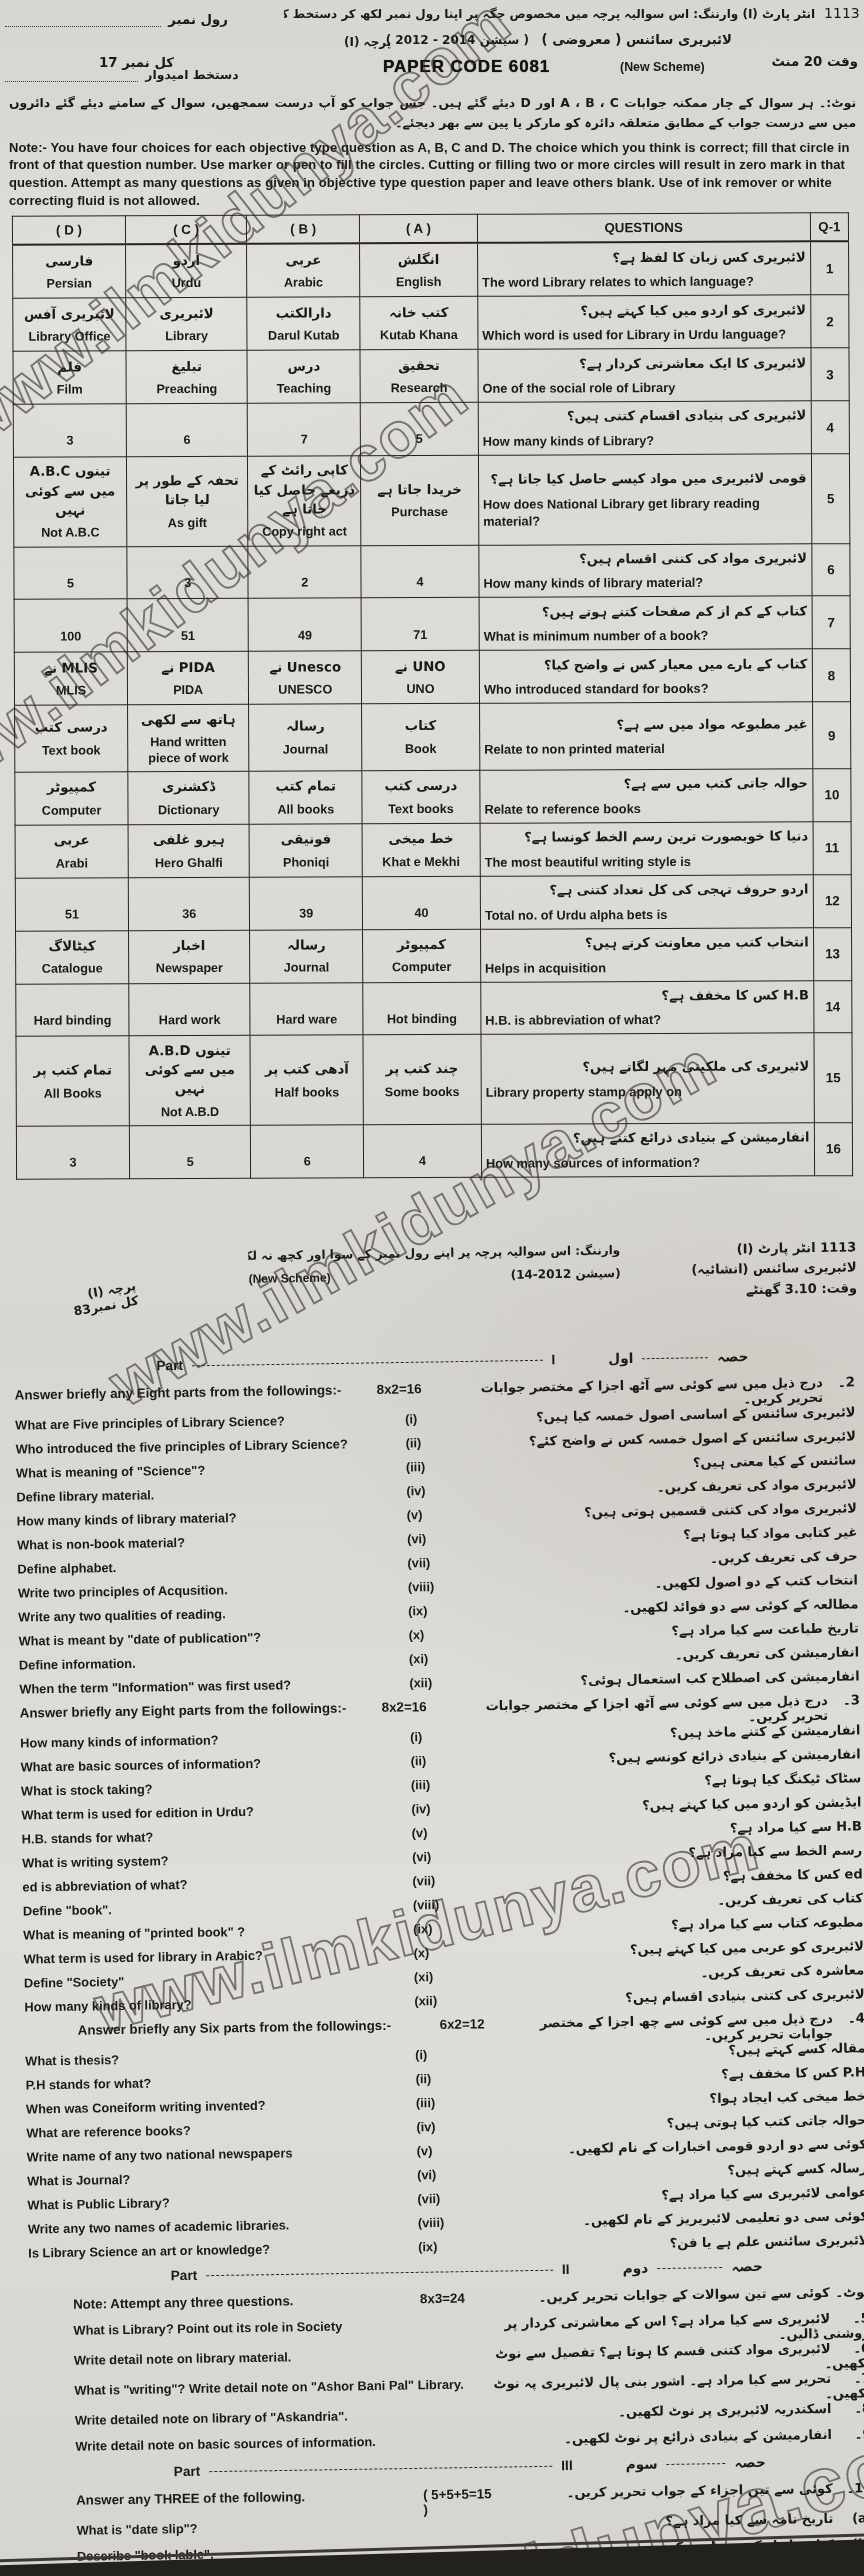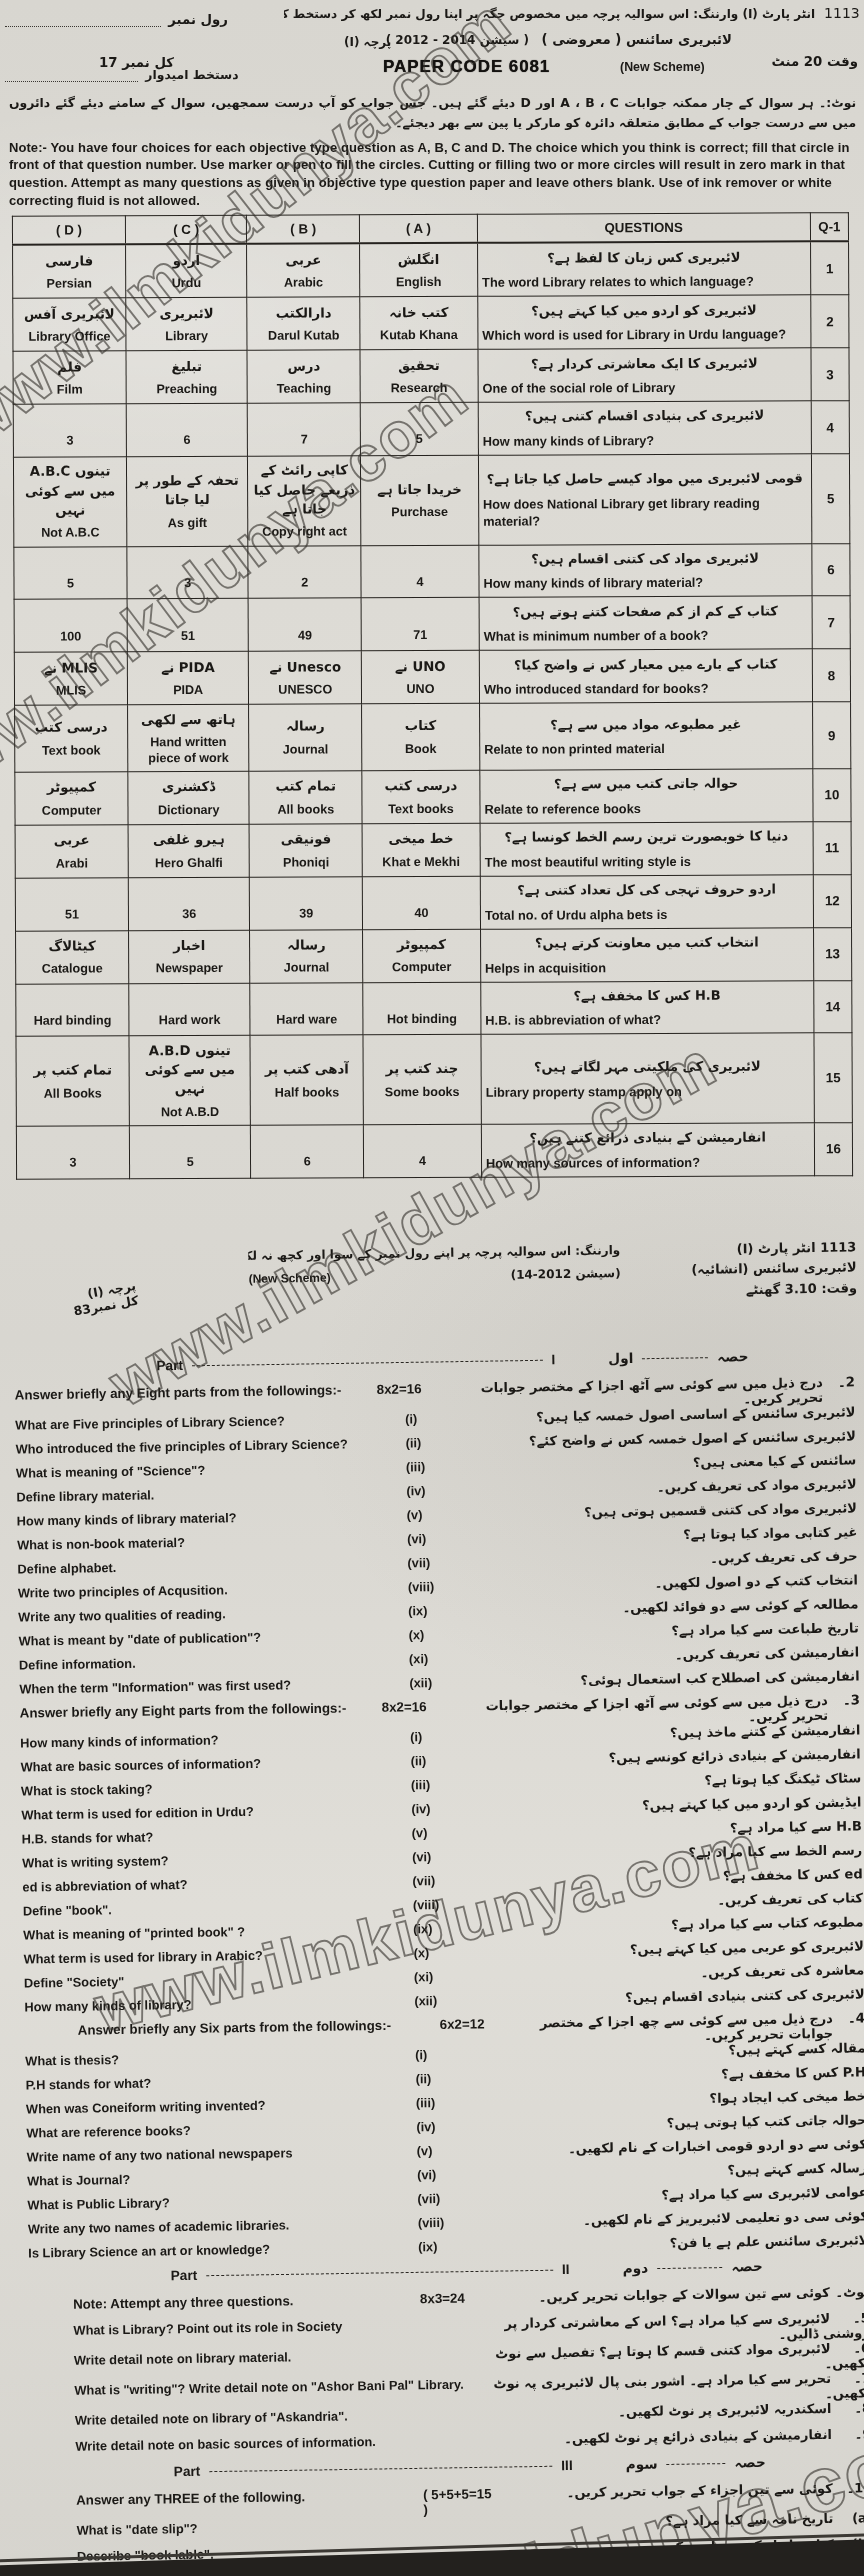--- a/index.html
+++ b/index.html
@@ -42,21 +42,21 @@
   .time-obj{position:absolute;right:7px;top:54px;font-size:13.3px;font-weight:800;}
   .note-ur{margin:3.5px 8.9px 0;font-size:12.4px;font-weight:600;line-height:1.65;text-align:justify;}
   .note-en{margin:5.3px 8.9px 4.4px;font-size:13px;font-weight:700;line-height:1.36;letter-spacing:0.1px;}
 
   table.obj{border-collapse:collapse;table-layout:fixed;width:837px;margin:1.8px 0 0 14px;transform:rotate(-0.25deg);}
   table.obj th,table.obj td{border:1.8px solid #26231f;}
   table.obj th{font-size:13.3px;font-weight:800;padding:6.2px 1.8px;border-bottom-width:2.7px;}
   table.obj td{padding:4.4px 4.4px;vertical-align:middle;text-align:center;}
   .opt .u{font-size:13.3px;font-weight:600;min-height:16px;line-height:1.45;}
   .opt .e{font-size:12.6px;font-weight:700;margin-top:6.2px;line-height:1.25;}
-  .qcell .u{font-size:13px;font-weight:700;line-height:1.5;}
+  .qcell .u{font-size:13px;font-weight:700;text-align:right;line-height:1.5;}
   .qcell .e{font-size:12.8px;font-weight:700;text-align:left;margin-top:7px;line-height:1.3;}
   .ncell{font-size:13.3px;font-weight:800;}
 
   
   .subj-paper{position:absolute;top:1239px;left:0;width:865px;transform:rotate(-0.9deg);transform-origin:50% 0;}
   .sub-hdr{position:relative;height:105px;padding-top:8.9px;}
   .sub-hdr .right{position:absolute;right:8.9px;top:7px;text-align:right;}
   .sub-hdr .right .l1{font-size:13px;font-weight:800;}
   .sub-hdr .right .l2{font-size:13px;font-weight:700;margin-top:5.3px;}
   .sub-hdr .right .l3{font-size:13px;font-weight:700;margin-top:5.3px;}

